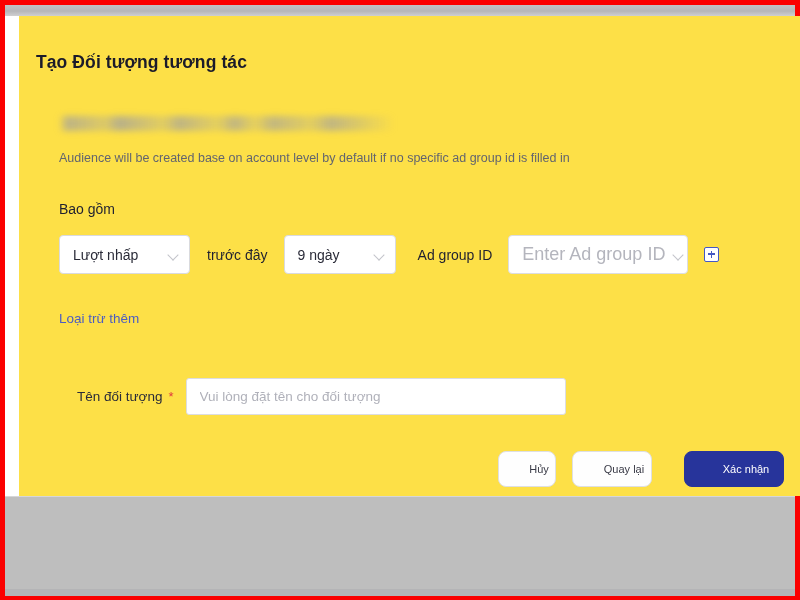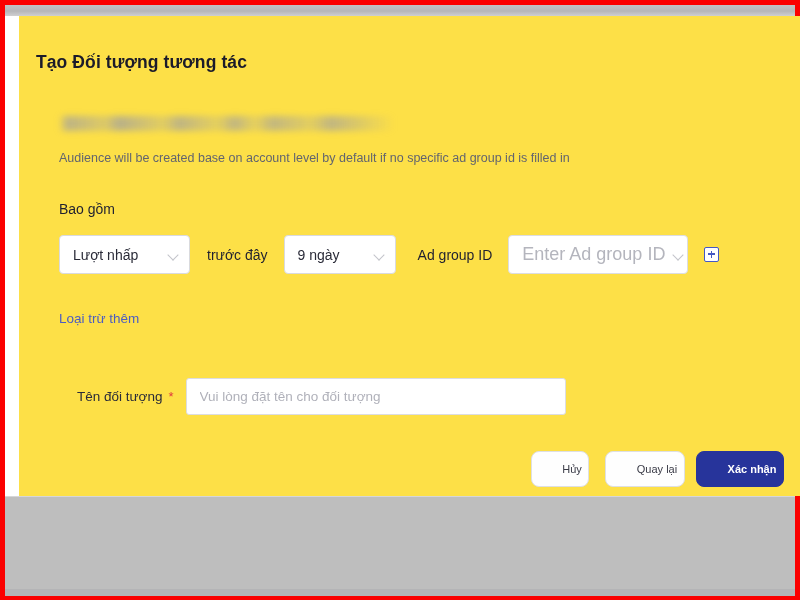--- a/index.html
+++ b/index.html
@@ -295,26 +295,26 @@
     padding-left: 24px;
   }
   .btn-secondary {
     background: #fefefe;
     border: 1px solid #dedfe3;
     color: #3a3b47;
   }
   #btn-cancel { width: 58px; }
   #btn-back { width: 80px; margin-left: 16px; }
   #btn-confirm {
-    width: 88px;
-    margin-left: 11px;
+    width: 100px;
+    margin-left: 32px;
     background: #27349b;
     border: 1px solid #27349b;
     color: #ffffff;
-    font-weight: bold;
+    font-weight: normal;
   }
 </style>
 </head>
 <body>
 
 <div id="screenshot-frame">
 
   <div id="top-strip"></div>
 
   <div id="dialog-surface">

